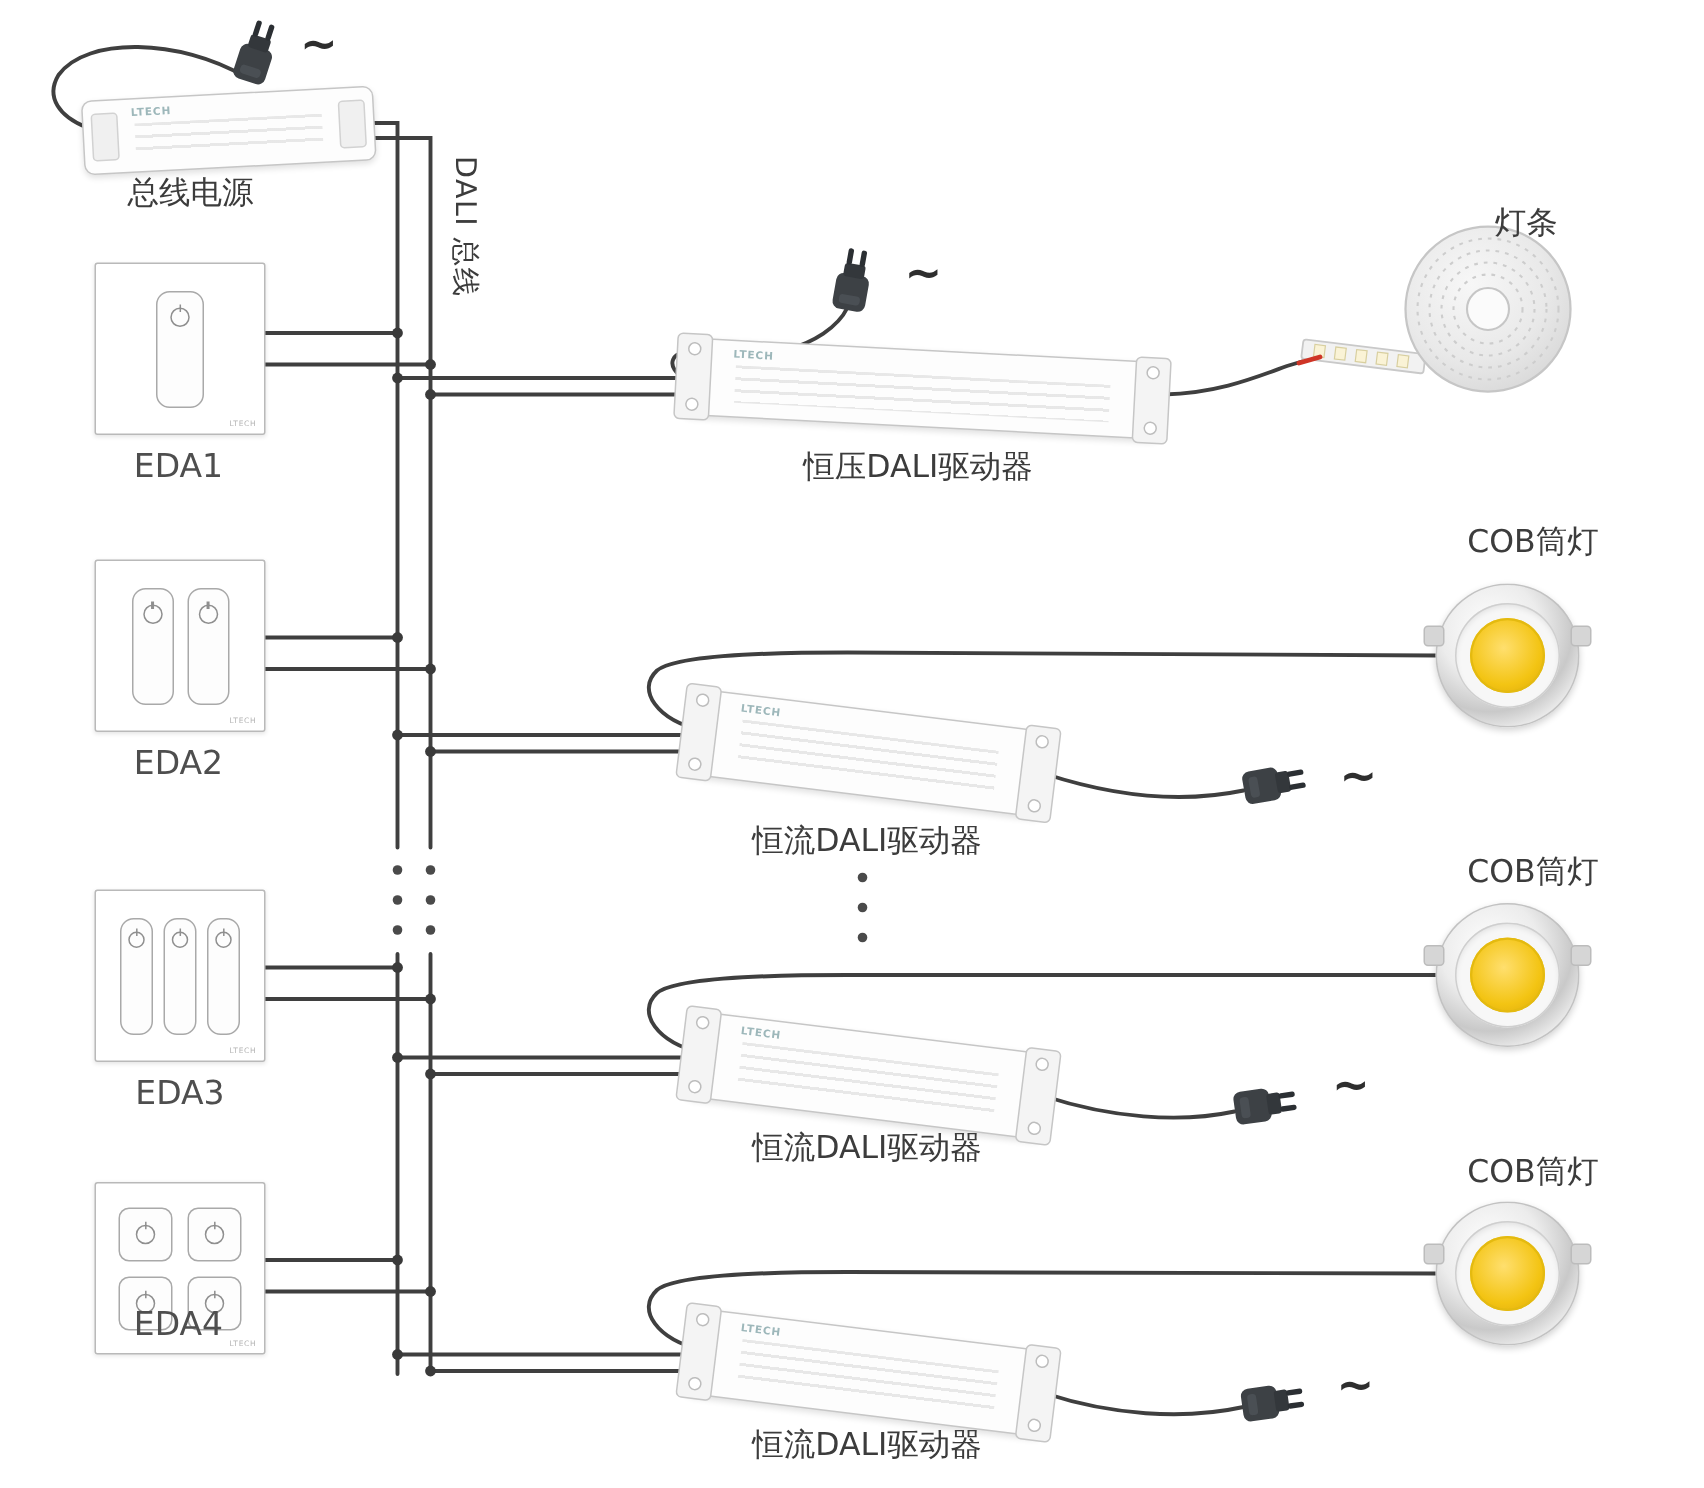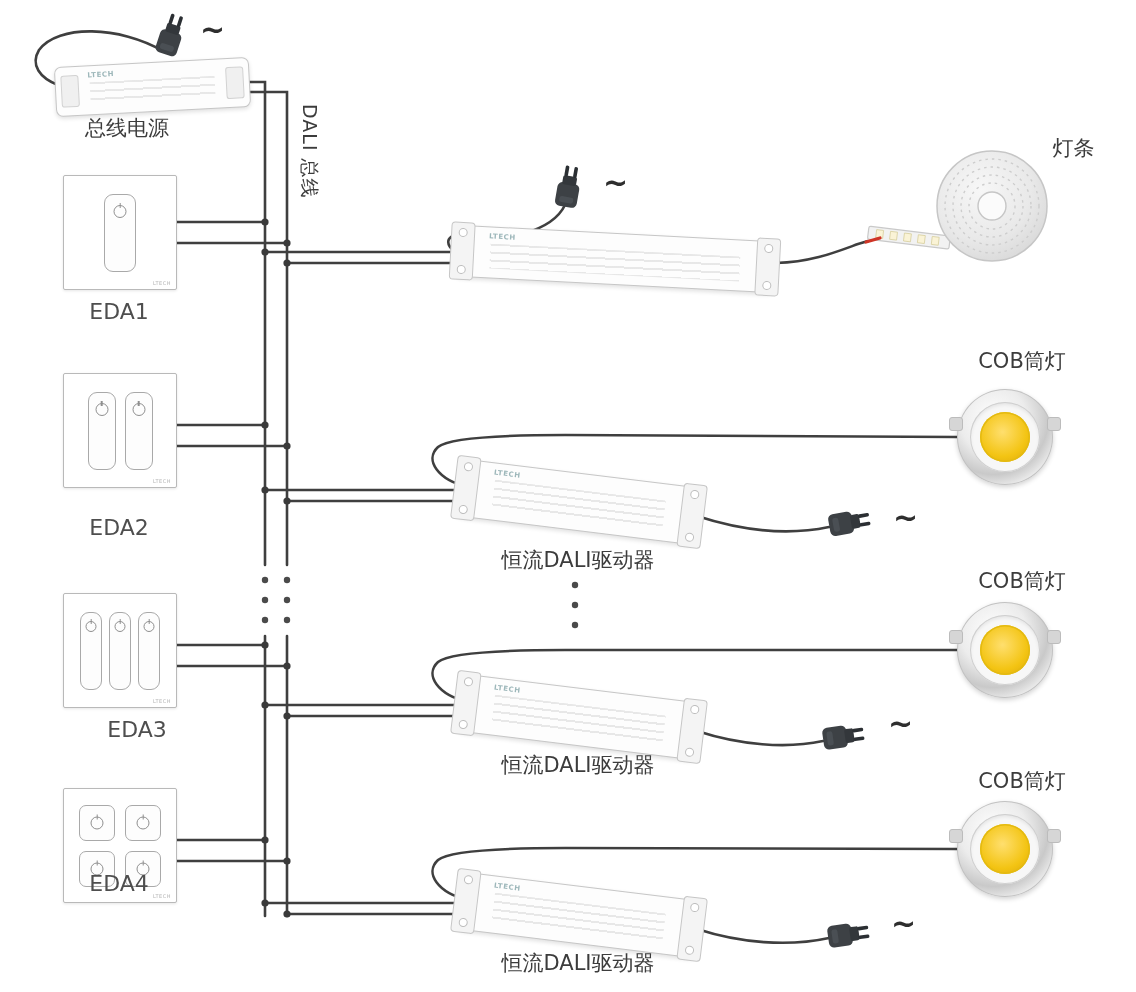--- a/index.html
+++ b/index.html
@@ -292,29 +292,30 @@
     <span class="tab l"></span>
     <span class="tab r"></span>
     <div class="ring"></div>
     <div class="chip"></div>
   </div>
 
   <div class="label" style="left:52px;top:116px;width:150px">总线电源</div>
   <div class="label vlabel" style="left:321px;top:104px">DALI 总线</div>
 
   <div class="label eda" style="left:63px;top:299px;width:112px">EDA1</div>
-  <div class="label eda" style="left:63px;top:515px;width:112px">EDA2</div>
-  <div class="label eda" style="left:81px;top:717px;width:112px">EDA3</div>
+  <div class="label eda" style="left:63px;top:497px;width:112px">EDA2</div>
+  <div class="label eda" style="left:64px;top:717px;width:112px">EDA3</div>
   <div class="label eda" style="left:63px;top:871px;width:112px">EDA4</div>
 
+  <div class="label" style="left:487px;top:299px;width:250px">恒压DALI驱动器</div>
   <div class="label" style="left:453px;top:548px;width:250px">恒流DALI驱动器</div>
   <div class="label" style="left:453px;top:753px;width:250px">恒流DALI驱动器</div>
   <div class="label" style="left:453px;top:951px;width:250px">恒流DALI驱动器</div>
 
-  <div class="label" style="left:1011px;top:136px;width:125px">灯条</div>
+  <div class="label" style="left:955px;top:136px;width:125px">灯条</div>
   <div class="label" style="left:947px;top:349px;width:150px">COB筒灯</div>
   <div class="label" style="left:947px;top:569px;width:150px">COB筒灯</div>
   <div class="label" style="left:947px;top:769px;width:150px">COB筒灯</div>
 
   <div class="ac" style="left:200px;top:12px">~</div>
   <div class="ac" style="left:603px;top:165px">~</div>
   <div class="ac" style="left:893px;top:500px">~</div>
   <div class="ac" style="left:888px;top:706px">~</div>
   <div class="ac" style="left:891px;top:906px">~</div>
 

